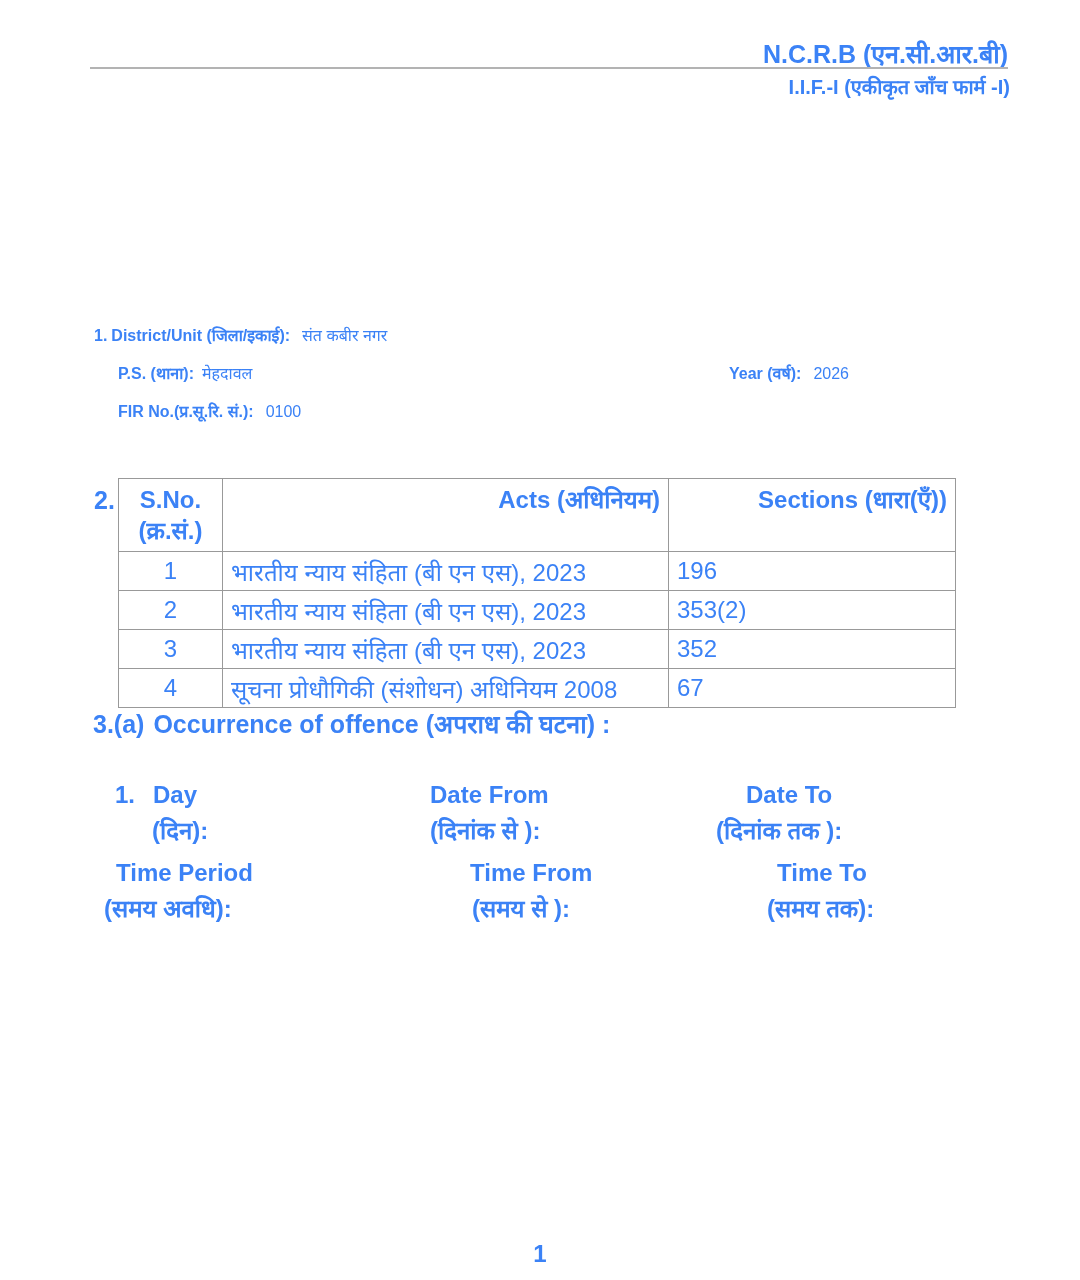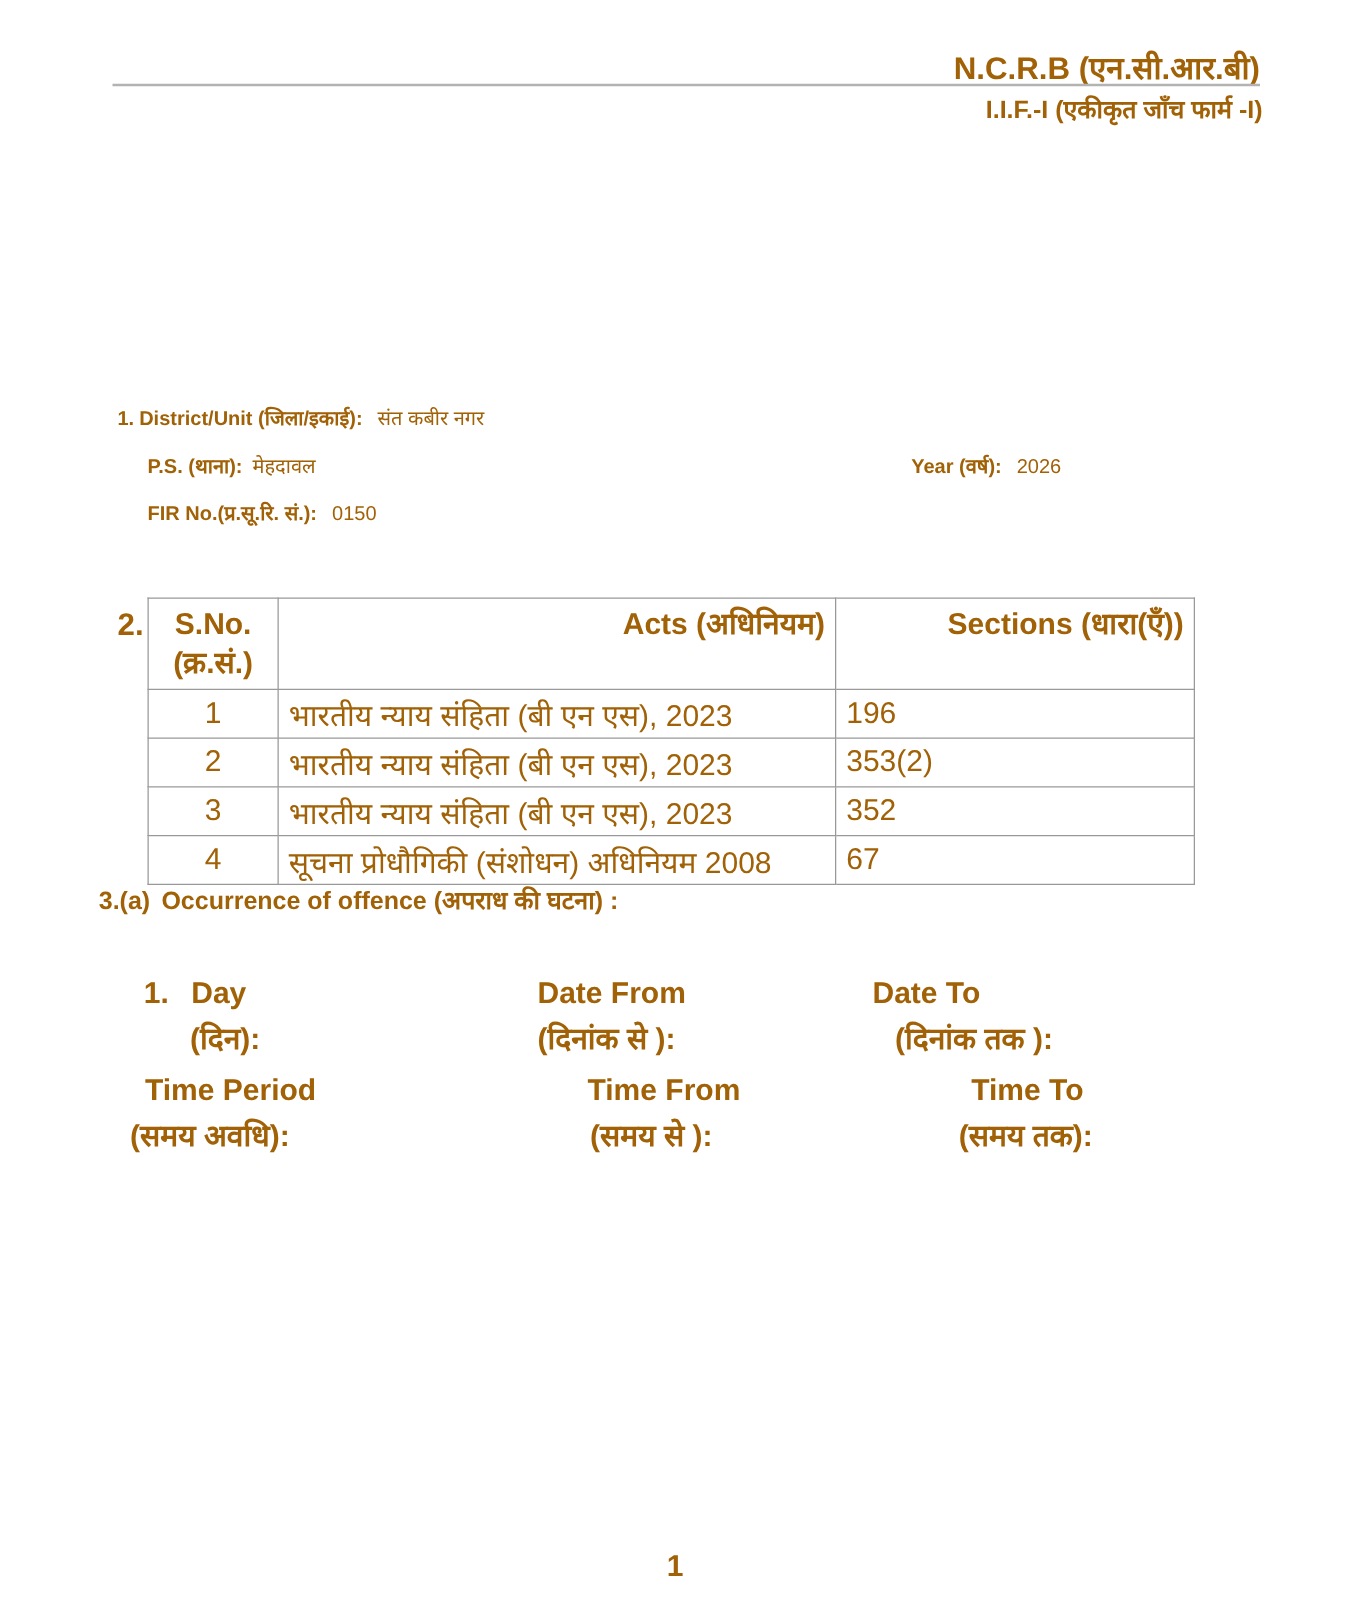--- a/index.html
+++ b/index.html
@@ -5,21 +5,21 @@
   html, body {
     margin: 0;
     padding: 0;
     background: #ffffff;
   }
   .page {
     position: relative;
     width: 1080px;
     height: 1280px;
     background: #ffffff;
-    color: #a16207;
+    color: #3b82f6;
     font-family: "Liberation Sans", sans-serif;
     overflow: hidden;
   }
 
   
   .hdr-line1 {
     position: absolute;
     top: 36px;
     right: 72px;
     font-size: 25px;
@@ -134,23 +134,23 @@
     font-weight: 400;
     height: 36px;
     padding: 1px 8px;
     vertical-align: middle;
   }
   .acts-table td.td-sno { text-align: center; }
 
   
   .s3a-heading {
     position: absolute;
-    left: 79px;
+    left: 93px;
     top: 706px;
-    font-size: 20px;
+    font-size: 25px;
     font-weight: 700;
     white-space: nowrap;
   }
   .s3a-heading .s3a-num { margin-right: 9px; }
 
   .occ-label {
     position: absolute;
     font-size: 24px;
     font-weight: 700;
     white-space: nowrap;
@@ -180,21 +180,21 @@
 
   <div class="section1">
     <div class="s1-line">
       <span class="s1-num">1.</span><span class="s1-label">District/Unit (जिला/इकाई):</span><span class="s1-value">संत कबीर नगर</span>
     </div>
     <div class="s1-line s1-indent">
       <span class="s1-label">P.S. (थाना):</span><span class="s1-value" style="margin-left:8px;">मेहदावल</span>
       <span class="year-group"><span class="s1-label">Year (वर्ष):</span><span class="s1-value">2026</span></span>
     </div>
     <div class="s1-line s1-indent">
-      <span class="s1-label">FIR No.(प्र.सू.रि. सं.):</span><span class="s1-value">0150</span>
+      <span class="s1-label">FIR No.(प्र.सू.रि. सं.):</span><span class="s1-value">0100</span>
     </div>
   </div>
 
   <div class="s2-num">2.</div>
   <table class="acts-table">
     <colgroup>
       <col style="width:104px;">
       <col style="width:446px;">
       <col style="width:287px;">
     </colgroup>
@@ -237,21 +237,21 @@
   </div>
 
   <div class="occ-label" style="left:115px; top:781px;">
     <span class="occ-item-num">1.</span><span>Day</span>
   </div>
   <div class="occ-label" style="left:152px; top:813px;">(दिन):</div>
 
   <div class="occ-label" style="left:430px; top:781px;">Date From</div>
   <div class="occ-label" style="left:430px; top:813px;">(दिनांक से ):</div>
 
-  <div class="occ-label" style="left:698px; top:781px;">Date To</div>
+  <div class="occ-label" style="left:746px; top:781px;">Date To</div>
   <div class="occ-label" style="left:716px; top:813px;">(दिनांक तक ):</div>
 
   <div class="occ-label" style="left:116px; top:859px;">Time Period</div>
   <div class="occ-label" style="left:104px; top:891px;">(समय अवधि):</div>
 
   <div class="occ-label" style="left:470px; top:859px;">Time From</div>
   <div class="occ-label" style="left:472px; top:891px;">(समय से ):</div>
 
   <div class="occ-label" style="left:777px; top:859px;">Time To</div>
   <div class="occ-label" style="left:767px; top:891px;">(समय तक):</div>

